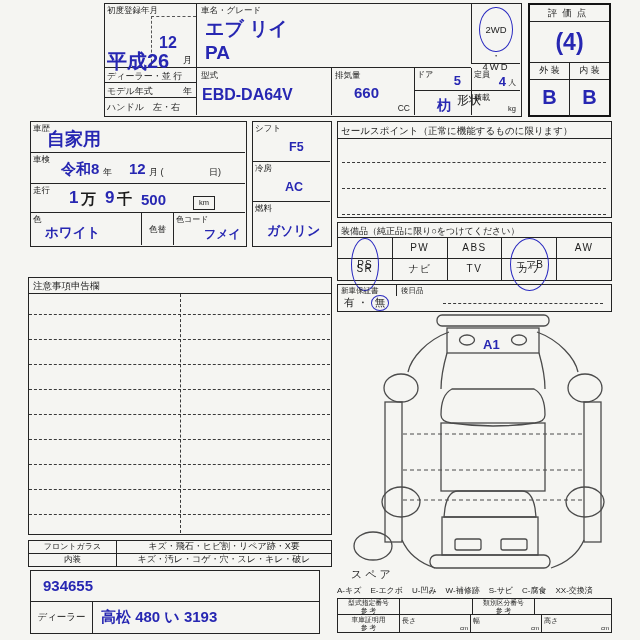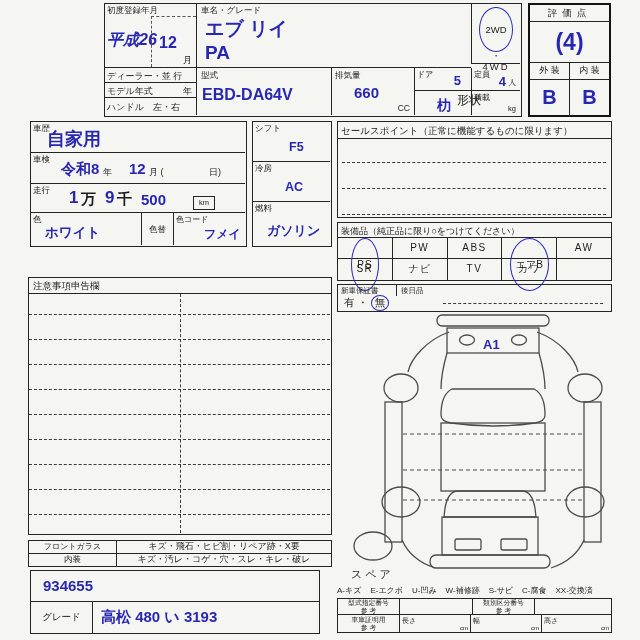--- a/index.html
+++ b/index.html
@@ -22,21 +22,21 @@
 </head>
 <body>
 
 <div id="sheet">
 
   <div class="bx" style="left:104px;top:3px;width:418px;height:114px;">
 
     <div class="abs" style="left:0;top:0;width:92px;height:64px;border-right:1.5px solid #242424;border-bottom:1.5px solid #242424;box-sizing:border-box;">
       <div class="abs lbl" style="left:2px;top:1px;font-size:8.5px;">初度登録年月</div>
       <div class="abs" style="left:46px;top:12px;width:44px;height:50px;border-left:1.5px dashed #555;border-top:1.5px dashed #555;"></div>
-      <div class="abs hand" style="left:2px;top:26px;font-size:16px;font-style:italic;">平成26</div>
+      <div class="abs hand" style="left:2px;top:44px;font-size:20px;">平成26</div>
       <div class="abs hand" style="left:54px;top:30px;font-size:16px;">12</div>
       <div class="abs lbl" style="left:78px;top:50px;">月</div>
     </div>
     <div class="abs lbl" style="left:0;top:64px;width:92px;height:15px;border-right:1.5px solid #242424;border-bottom:1.5px solid #242424;box-sizing:border-box;padding:2px 0 0 2px;">ディーラー・並 行</div>
     <div class="abs" style="left:0;top:79px;width:92px;height:15px;border-right:1.5px solid #242424;border-bottom:1.5px solid #242424;box-sizing:border-box;">
       <span class="abs lbl" style="left:2px;top:2px;">モデル年式</span>
       <span class="abs lbl" style="right:4px;top:2px;">年</span>
     </div>
     <div class="abs" style="left:0;top:94px;width:92px;height:17px;border-right:1.5px solid #242424;box-sizing:border-box;">
       <span class="abs lbl" style="left:2px;top:3px;">ハンドル</span>
@@ -170,21 +170,21 @@
       <div class="ctr cell-br" style="width:88px;font-size:8.5px;line-height:11px;">内装</div>
       <div class="ctr" style="flex:1;font-size:9px;line-height:11px;white-space:nowrap;">キズ・汚レ・コゲ・穴・スレ・キレ・破レ</div>
     </div>
   </div>
 
   <div class="bx" style="left:30px;top:570px;width:290px;height:64px;">
     <div style="display:flex;height:30px;border-bottom:1.5px solid #242424;">
       <div class="hand" style="flex:1;font-size:15px;line-height:29px;padding-left:12px;">934655</div>
     </div>
     <div style="display:flex;height:31px;">
-      <div class="ctr" style="width:62px;font-size:9.5px;line-height:30px;border-right:1.5px solid #242424;box-sizing:border-box;">グレード</div>
+      <div class="ctr" style="width:62px;font-size:9.5px;line-height:30px;border-right:1.5px solid #242424;box-sizing:border-box;">ディーラー</div>
       <div class="hand" style="flex:1;font-size:15px;line-height:30px;padding-left:8px;">高松 480 い 3193</div>
     </div>
   </div>
 
   <div class="bx" style="left:337px;top:121px;width:275px;height:97px;">
     <div style="height:17px;border-bottom:1.5px solid #242424;font-size:9.5px;padding:3px 0 0 3px;box-sizing:border-box;white-space:nowrap;">セールスポイント（正常に機能するものに限ります）</div>
     <div class="dashh" style="left:4px;top:40px;width:264px;"></div>
     <div class="dashh" style="left:4px;top:66px;width:264px;"></div>
     <div class="dashh" style="left:4px;top:92px;width:264px;"></div>
   </div>

